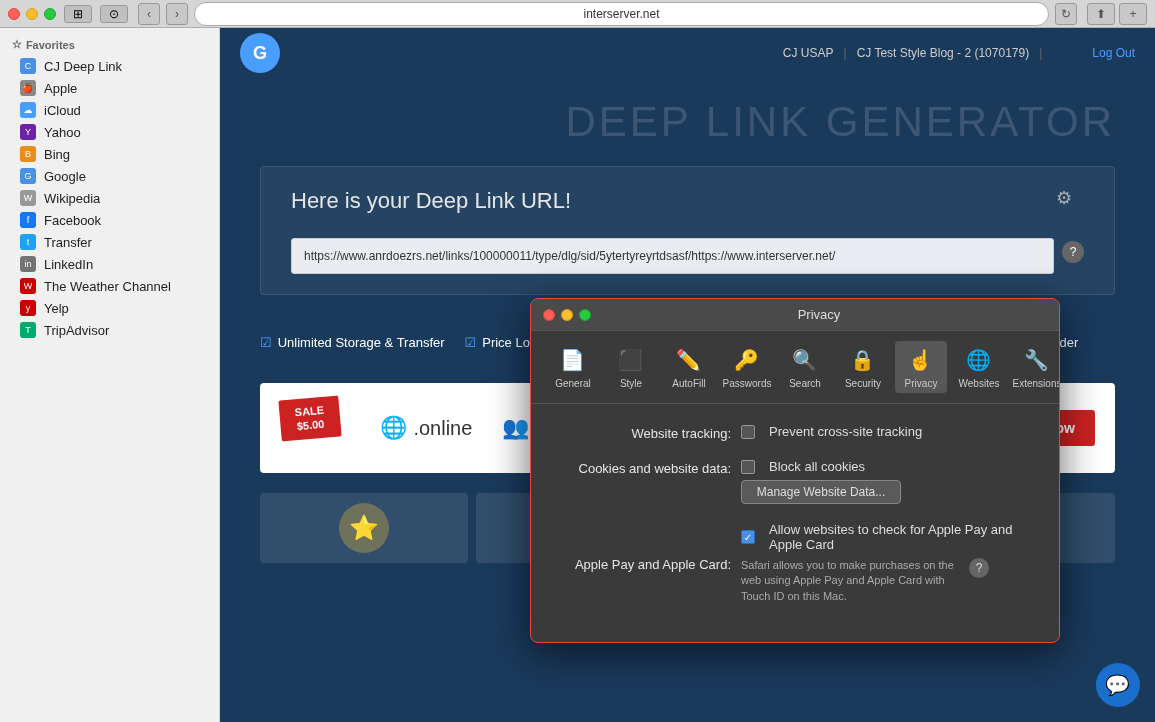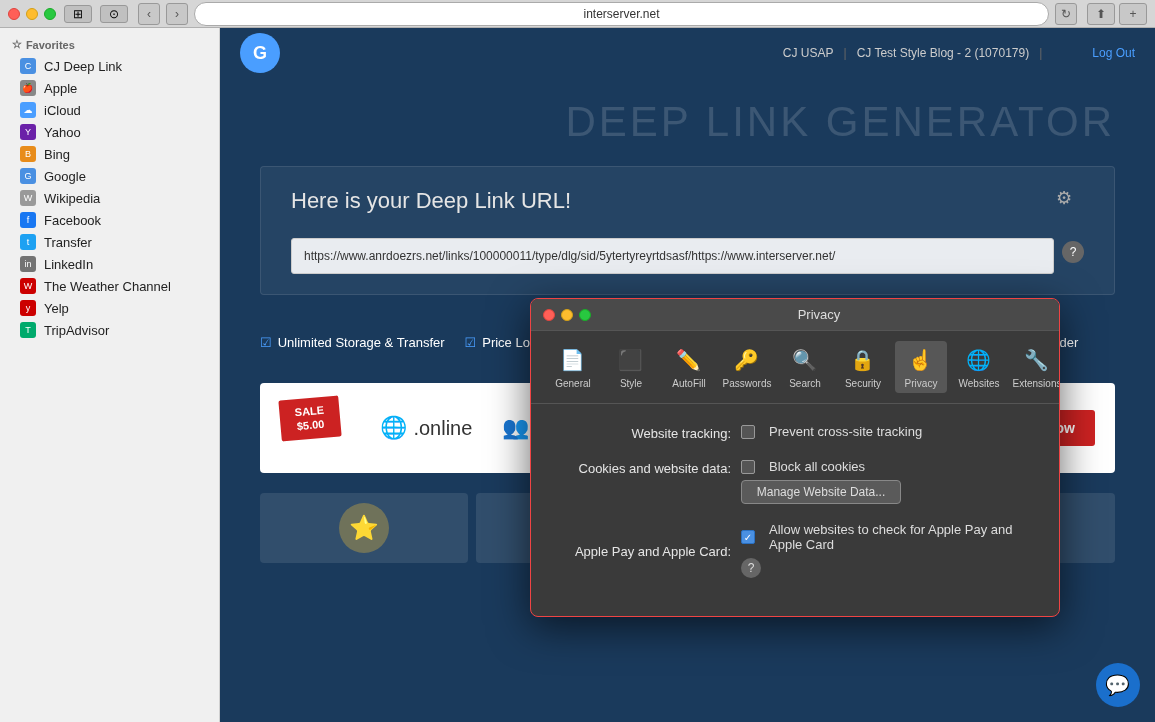--- a/index.html
+++ b/index.html
@@ -353,20 +353,21 @@
             <div class="settings-row" style="align-items:center;margin-top:12px;">
               <div class="settings-label">Apple Pay and Apple Card:</div>
               <div class="settings-controls">
                 <div class="checkbox-row">
                   <div class="cb checked">
                     <span style="color:white;font-size:10px;">✓</span>
                   </div>
                   <span class="cb-label">Allow websites to check for Apple Pay and Apple Card</span>
                 </div>
                 <div style="display:flex;align-items:flex-start;gap:8px;">
+                  <span class="tooltip-text">Safari allows you to make purchases on the web using Apple Pay and Apple Card with Touch ID on this Mac.</span>
                   <div class="question-btn">?</div>
                 </div>
               </div>
             </div>
           </div>
         </div>
       </div>
     </div>
   </div>
 </div>

